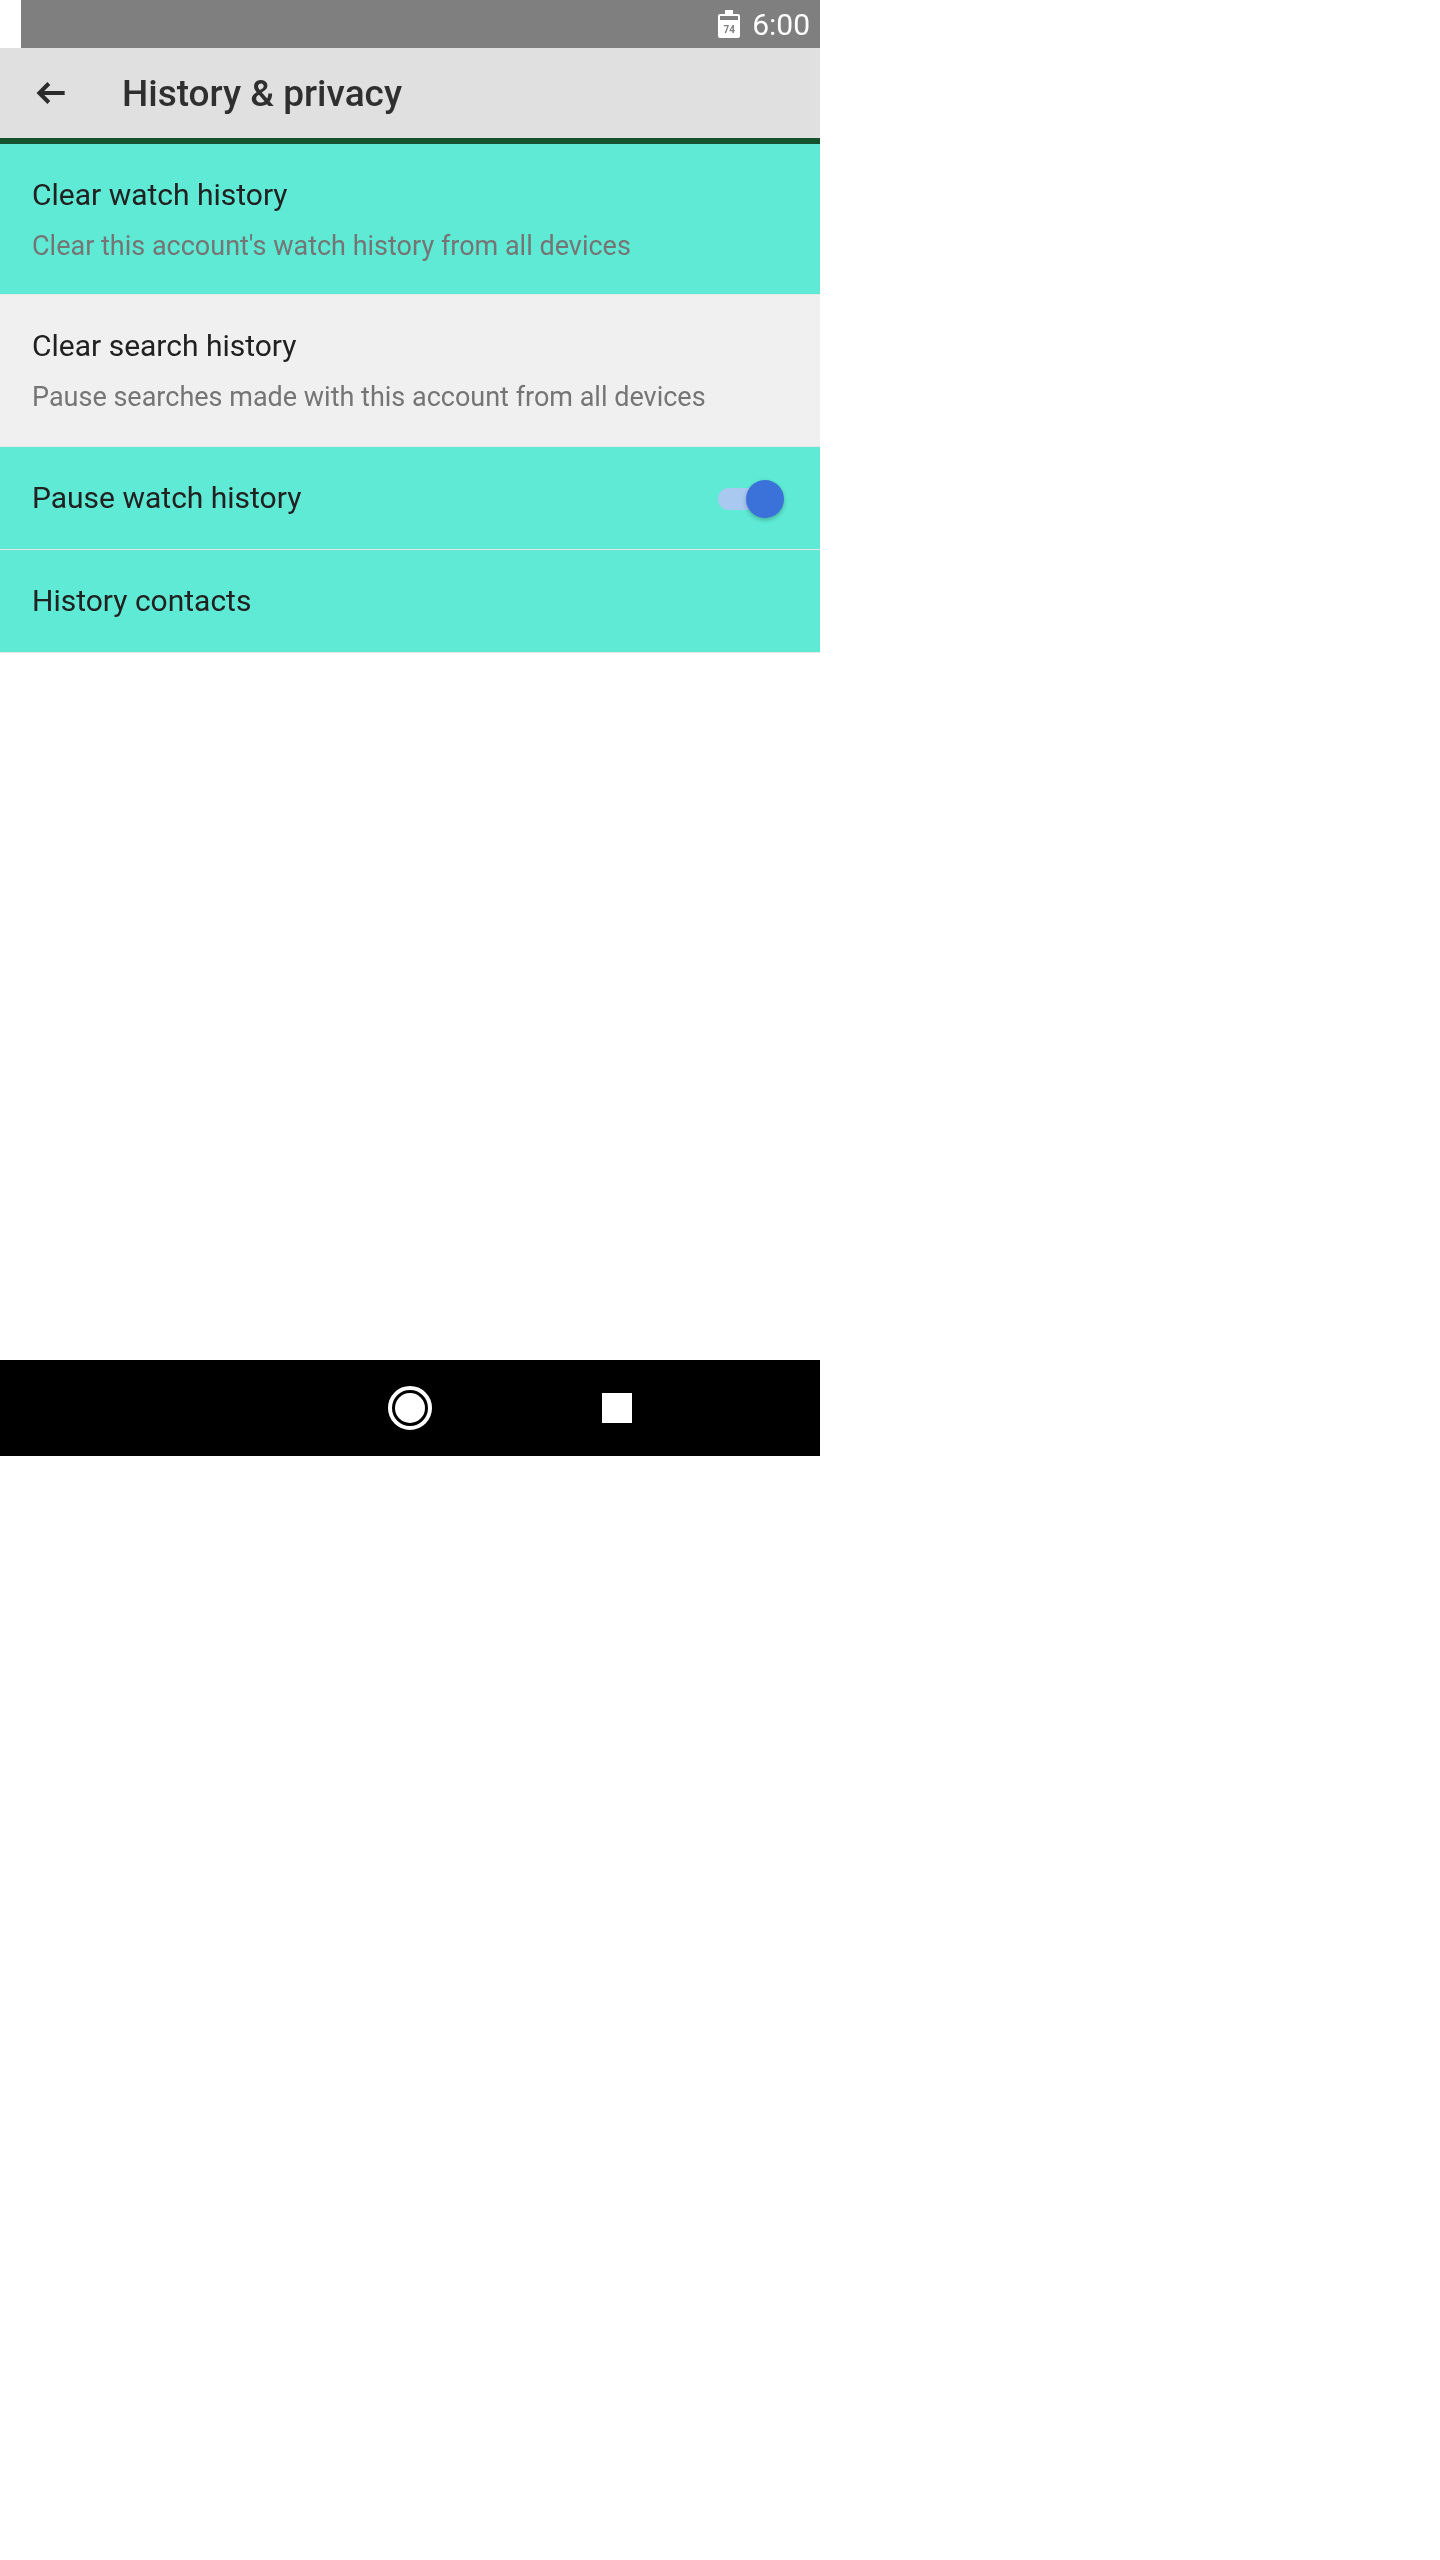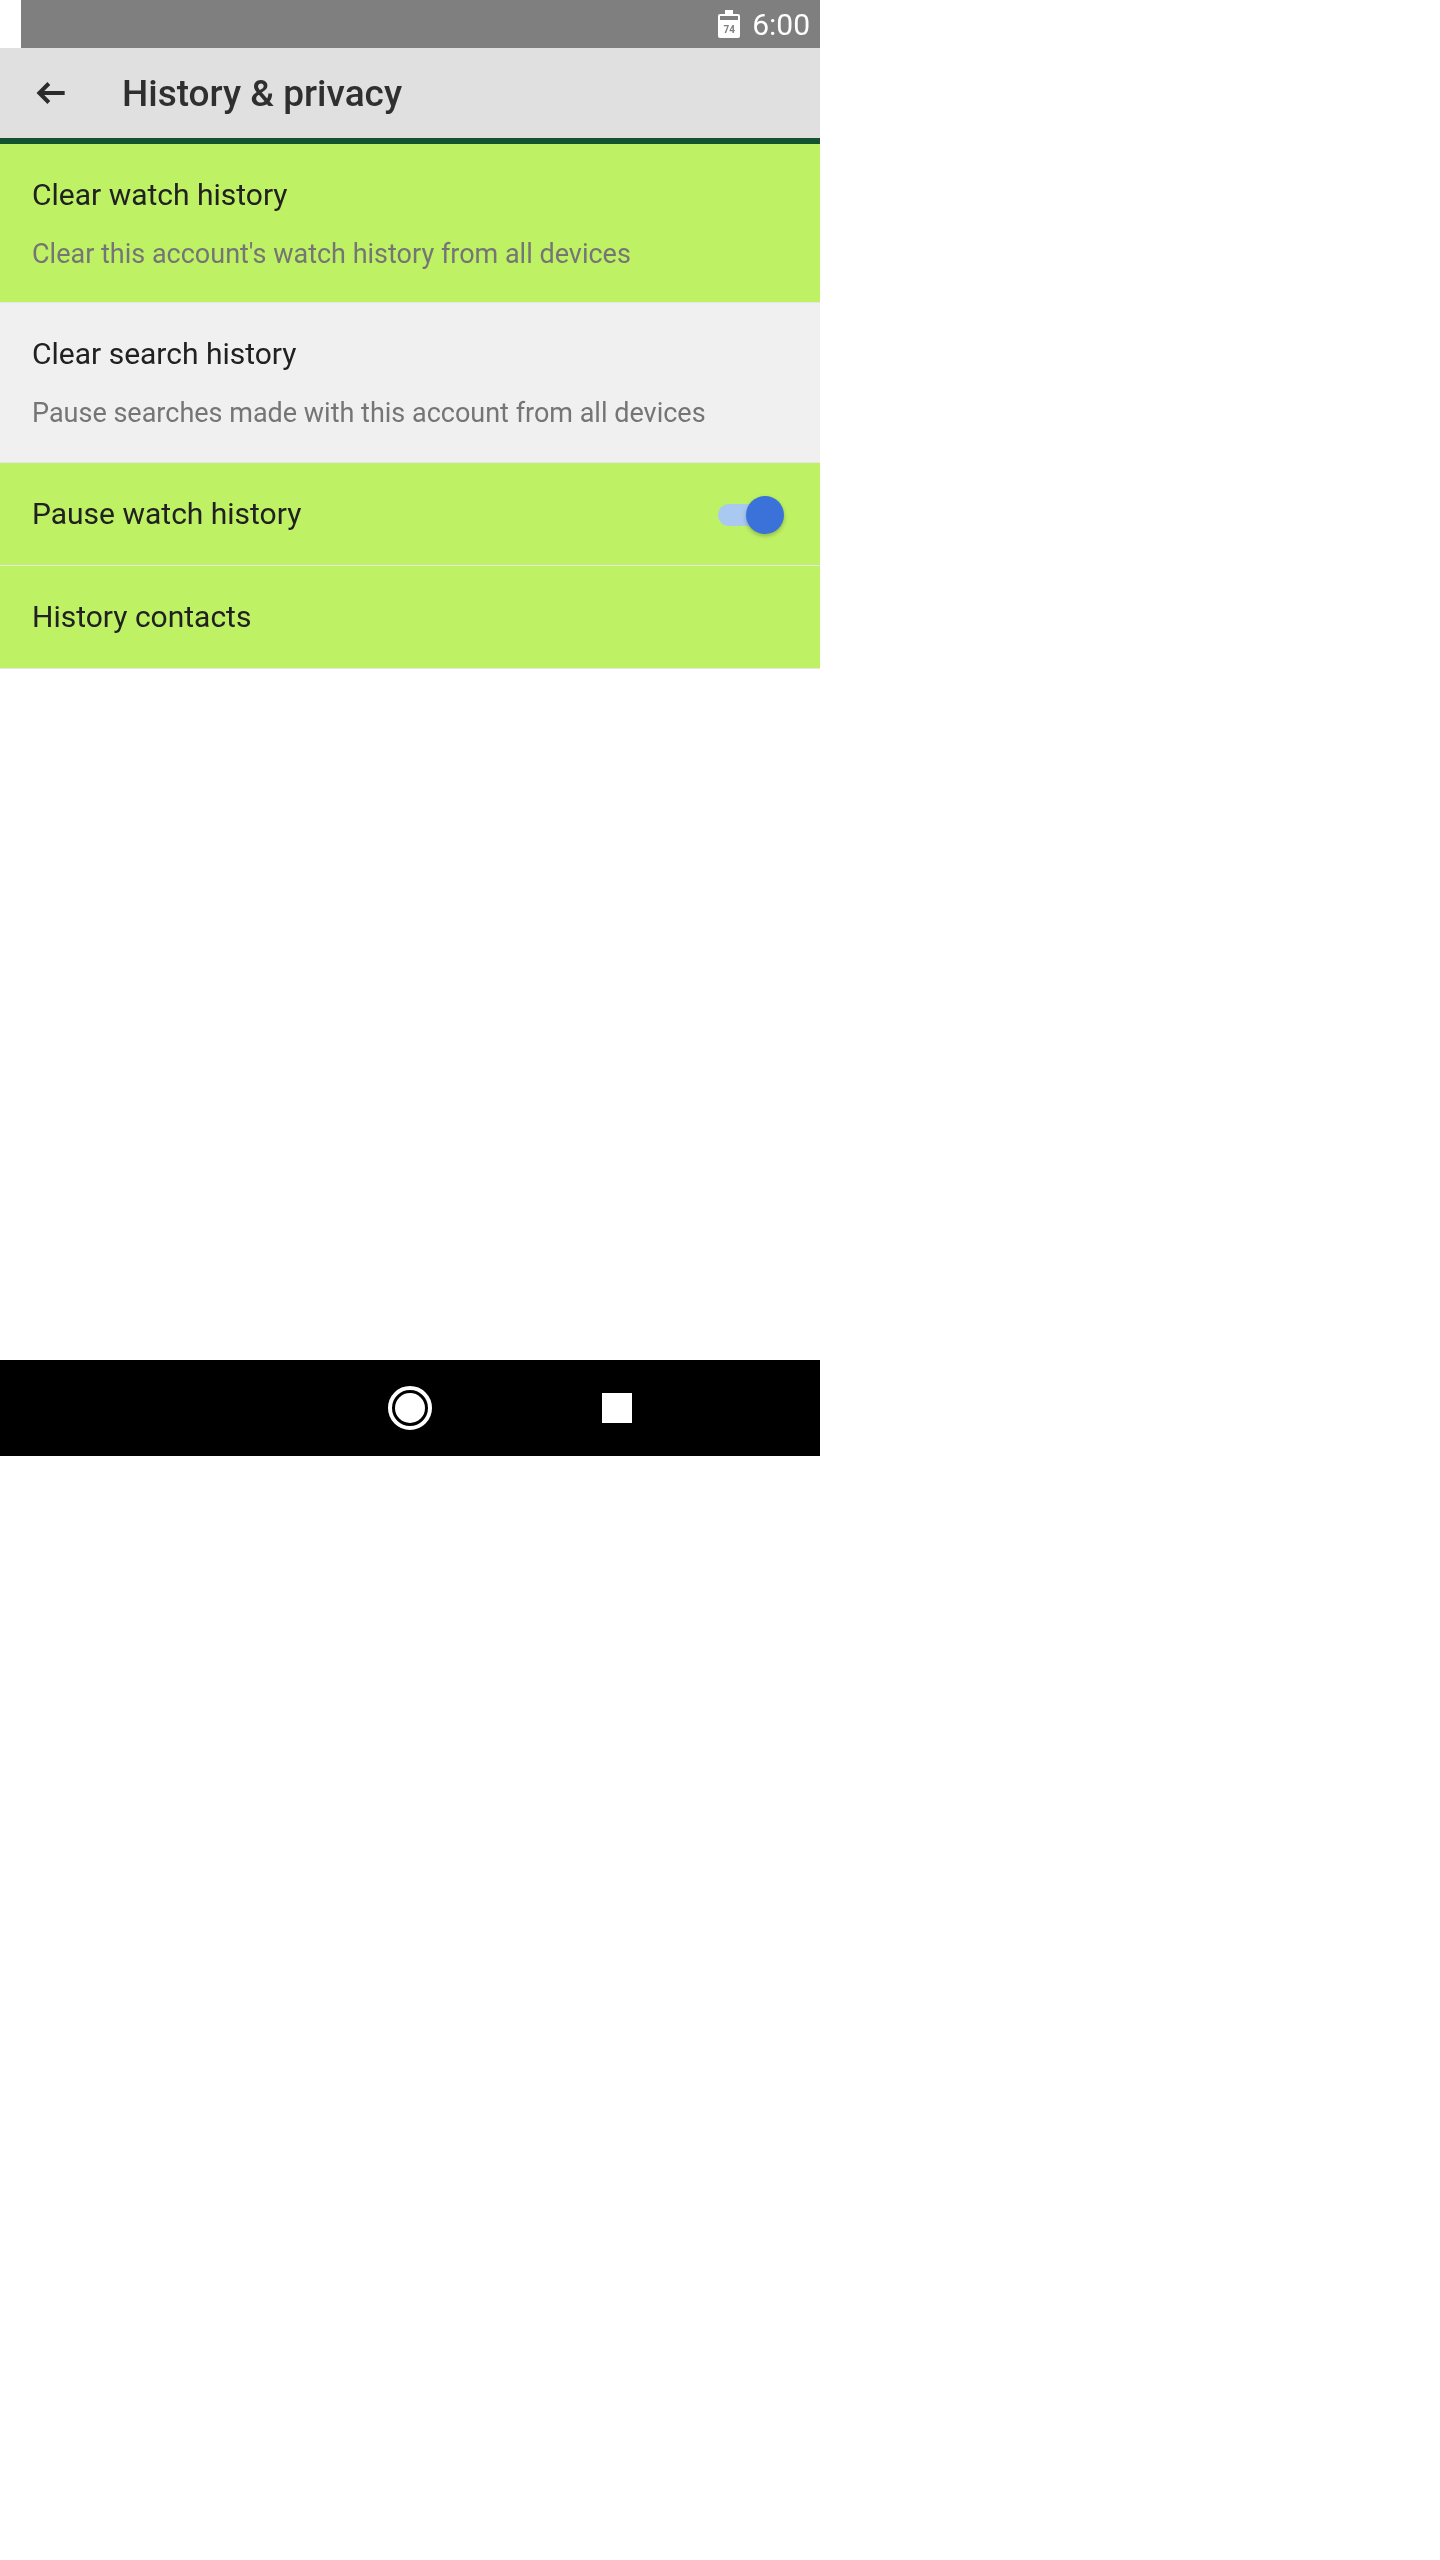--- a/index.html
+++ b/index.html
@@ -100,21 +100,21 @@
       stroke-width: 2.5;
       fill: none;
     }
     .app-title {
       font-size: 37px;
       color: #2f2f2f;
       margin-left: 46px;
       font-weight: 500;
     }
     .settings-list {
-      background: #bef264;
+      background: #5eead4;
     }
     .setting-item {
       padding: 30px 32px;
       border-bottom: 1px solid #e6e6e6;
       display: flex;
       align-items: center;
       justify-content: space-between;
     }
     .setting-item.highlighted {
       background: #f0f0f0;
@@ -126,21 +126,21 @@
     .setting-title {
       font-size: 30px;
       color: #212121;
       font-weight: 400;
       line-height: 1.4;
     }
     .setting-subtitle {
       font-size: 27px;
       color: #757575;
       font-weight: 400;
-      margin-top: 20px;
+      margin-top: 12px;
       line-height: 1.35;
     }
     .toggle {
       position: relative;
       width: 64px;
       height: 40px;
       cursor: pointer;
       flex-shrink: 0;
       margin-right: 6px;
     }

